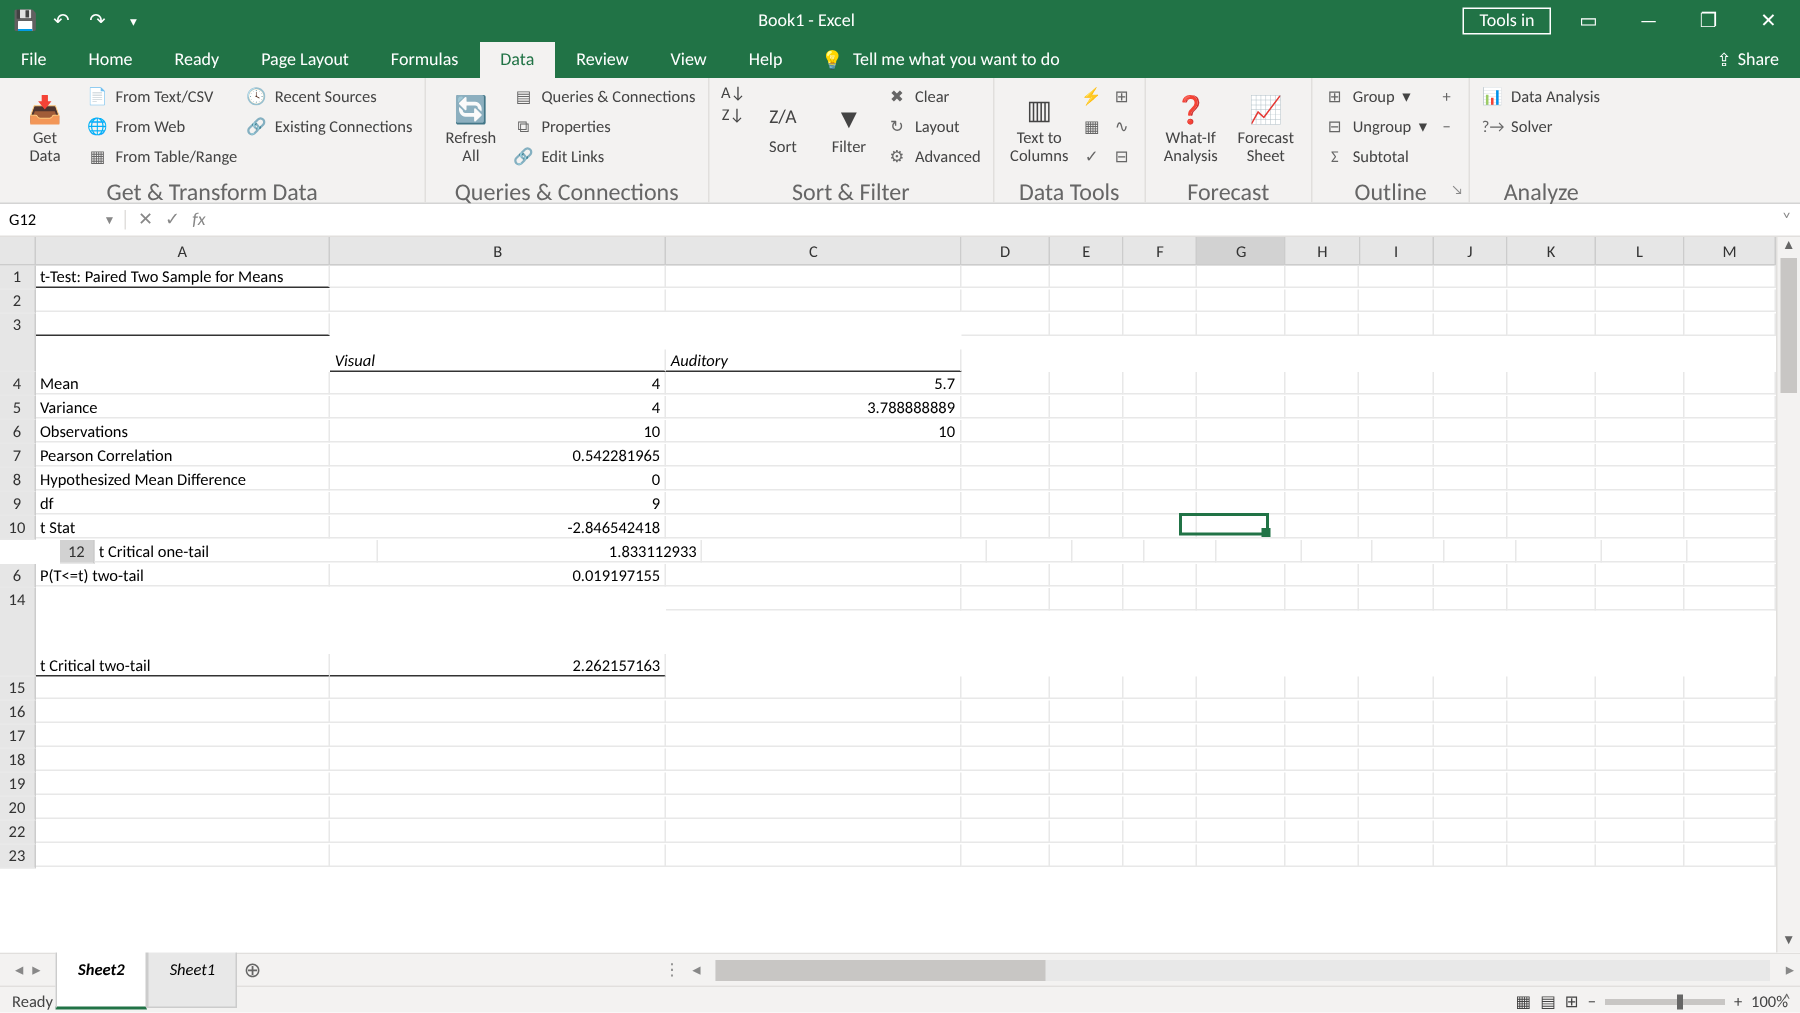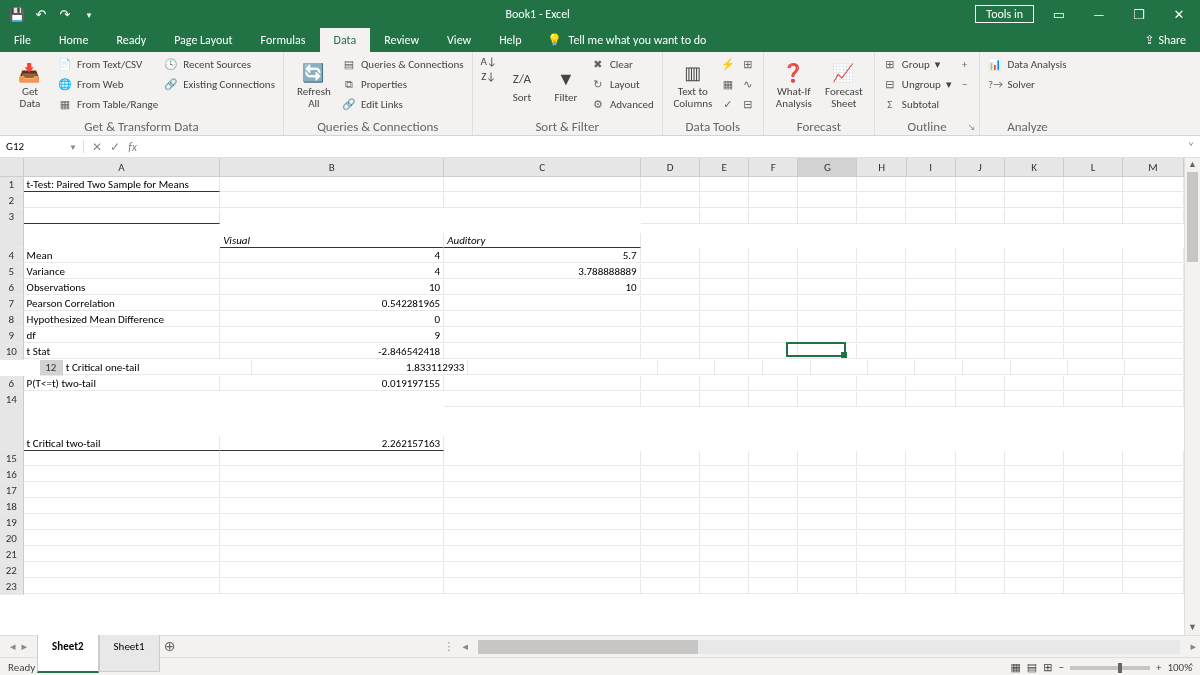--- a/index.html
+++ b/index.html
@@ -18,21 +18,21 @@
 .ribbon-tabs { height: 24px; background: #217346; color: #fff; display: flex; align-items: stretch; padding-left: 0; }
 .rtab { padding: 0 14px; display: flex; align-items: center; font-size: 12px; cursor: default; }
 .rtab.active { background: #f3f2f1; color: #217346; }
 .ribbon-tabs .tellme { display: flex; align-items: center; gap: 6px; padding: 0 12px; color: #fff; }
 .ribbon-tabs .share { margin-left: auto; padding: 0 14px; display: flex; align-items: center; gap: 4px; }
 
 
 .ribbon { height: 84px; background: #f3f2f1; border-bottom: 1px solid #d4d4d4; display: flex; align-items: stretch; font-size: 11px; color: #444; }
 .rgroup { border-right: 1px solid #e1dfdd; padding: 3px 8px 0 8px; display: flex; flex-direction: column; position: relative; }
 .rgroup .body { flex: 1; display: flex; align-items: flex-start; gap: 6px; }
-.rgroup .label { height: 16px; text-align: center; color: #666; font-size: 13px; }
+.rgroup .label { height: 16px; text-align: center; color: #666; font-size: 16px; }
 .bigbtn { display: flex; flex-direction: column; align-items: center; justify-content: center; width: 44px; height: 60px; }
 .bigbtn .ic { width: 26px; height: 26px; display: flex; align-items: center; justify-content: center; font-size: 18px; }
 .bigbtn .lb { font-size: 11px; text-align: center; line-height: 1.1; }
 .stack { display: flex; flex-direction: column; gap: 2px; justify-content: center; }
 .stack .row-item { display: flex; align-items: center; gap: 5px; height: 18px; white-space: nowrap; }
 .row-item .ic-sm { width: 14px; height: 14px; display: inline-flex; align-items: center; justify-content: center; font-size: 11px; color: #666; }
 .ribbon-collapse { position: absolute; right: 6px; bottom: 2px; color: #666; cursor: default; }
 
 
 .fxbar { height: 22px; border-bottom: 1px solid #e1dfdd; display: flex; align-items: center; background: #fff; }
@@ -53,21 +53,21 @@
 .cell.i { font-style: italic; margin-top: 24px; }
 .sel-cell { position: absolute; border: 2px solid #217346; pointer-events: none; }
 .sel-handle { position: absolute; width: 6px; height: 6px; background: #217346; bottom: -3px; right: -3px; }
 .vscroll { width: 16px; background: #f3f2f1; border-left: 1px solid #e1dfdd; position: relative; }
 .vscroll .thumb { position: absolute; left: 2px; right: 2px; top: 14px; height: 90px; background: #c8c6c4; }
 .vscroll .arr { position: absolute; left: 0; right: 0; height: 14px; text-align: center; font-size: 9px; color: #666; }
 
 
 .sheettabs { height: 22px; background: #f3f2f1; border-top: 1px solid #e1dfdd; display: flex; align-items: center; font-size: 11px; }
 .sheettabs .nav { padding: 0 10px; color: #888; display: flex; gap: 6px; }
-.stab { padding: 18px 14px; border: 1px solid #ccc; border-top: none; background: #fff; margin-bottom: -1px; }
+.stab { padding: 18px 14px; border: 1px solid #ccc; border-top: none; background: #fff; margin-bottom: -1px; font-style: italic; }
 .stab.active { border-bottom: 2px solid #217346; font-weight: 600; }
 .stab.inactive { background: #e8e8e8; }
 .addsheet { width: 20px; text-align: center; color: #666; font-size: 14px; }
 .hscroll-track { flex: 1; margin: 0 6px; height: 14px; background: #e8e8e8; position: relative; }
 .hscroll-thumb { position: absolute; top: 0; bottom: 0; left: 0; width: 220px; background: #c8c6c4; }
 
 
 .statusbar { height: 20px; background: #f3f2f1; border-top: 1px solid #e1dfdd; display: flex; align-items: center; font-size: 11px; padding: 0 8px; color: #444; }
 .statusbar .views { margin-left: auto; display: flex; align-items: center; gap: 6px; }
 .zoom-slider { width: 80px; height: 4px; background: #c8c6c4; position: relative; }
@@ -639,36 +639,20 @@
           <div class="cell cE"></div>
           <div class="cell cF"></div>
           <div class="cell cG"></div>
           <div class="cell cH"></div>
           <div class="cell cI"></div>
           <div class="cell cJ"></div>
           <div class="cell cK"></div>
           <div class="cell cL"></div>
           <div class="cell cM"></div>
         </div>
-        <div class="row21" style="display: flex;">
-          <div class="rowhdr">21</div>
-          <div class="cell cA"></div>
-          <div class="cell cB"></div>
-          <div class="cell cC"></div>
-          <div class="cell cD"></div>
-          <div class="cell cE"></div>
-          <div class="cell cF"></div>
-          <div class="cell cG"></div>
-          <div class="cell cH"></div>
-          <div class="cell cI"></div>
-          <div class="cell cJ"></div>
-          <div class="cell cK"></div>
-          <div class="cell cL"></div>
-          <div class="cell cM"></div>
-        </div>
         <div class="row22" style="display: flex;">
           <div class="rowhdr">22</div>
           <div class="cell cA"></div>
           <div class="cell cB"></div>
           <div class="cell cC"></div>
           <div class="cell cD"></div>
           <div class="cell cE"></div>
           <div class="cell cF"></div>
           <div class="cell cG"></div>
           <div class="cell cH"></div>

